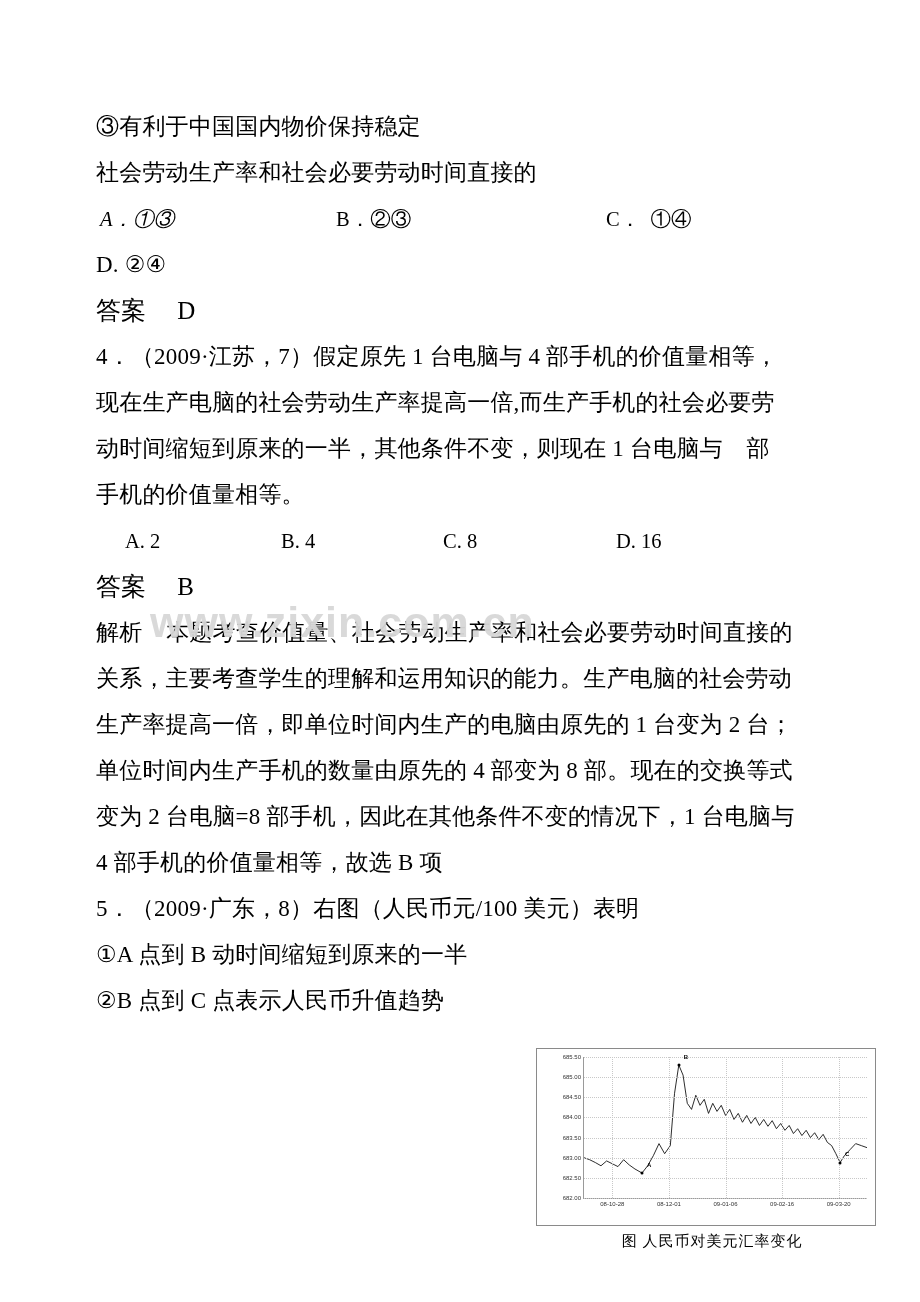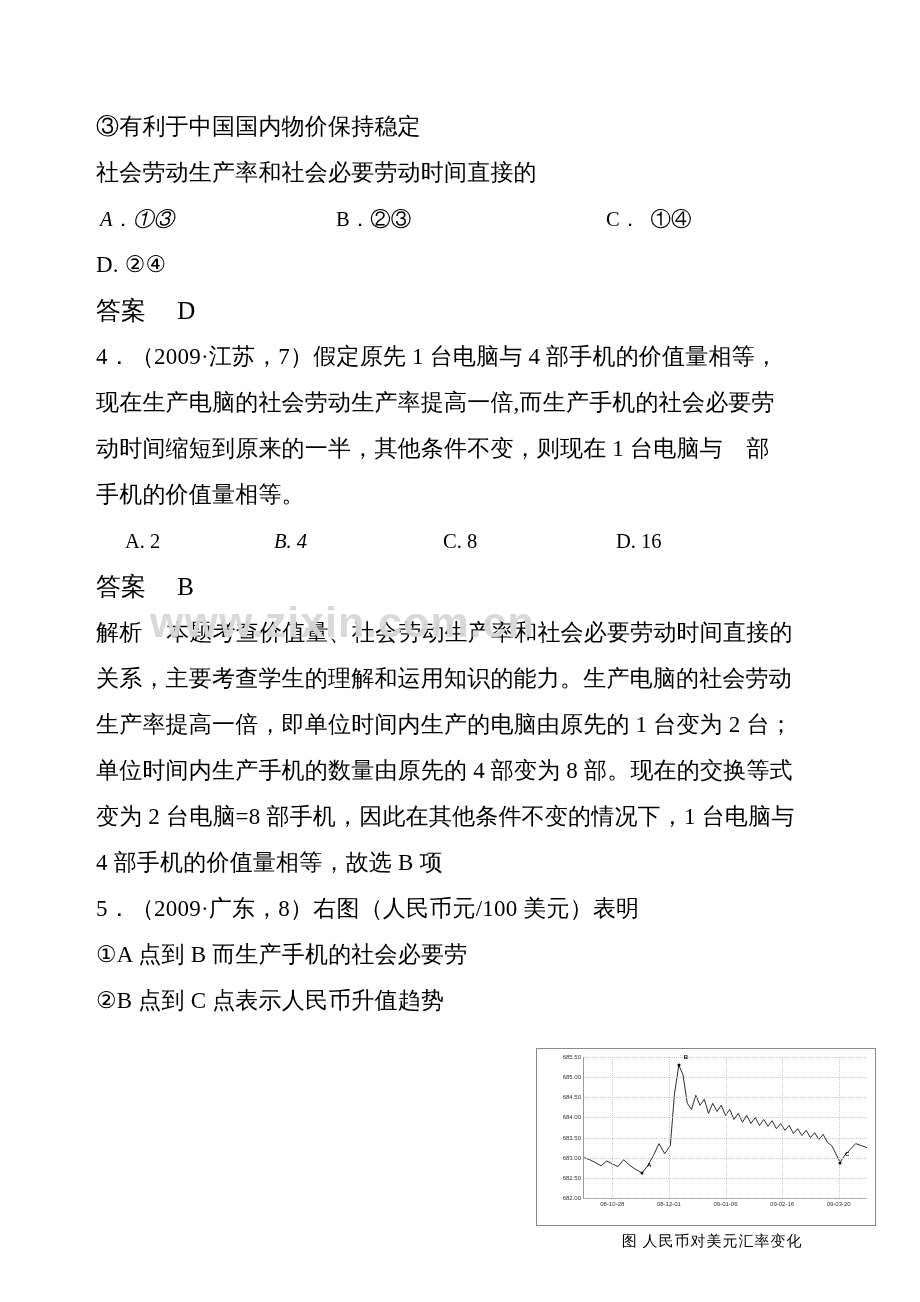--- a/index.html
+++ b/index.html
@@ -50,21 +50,21 @@
   .ansline {
     font-size: 25px;
     line-height: 46px;
     white-space: pre;
   }
   .q4opts {
     position: relative;
     height: 46px;
   }
   .q4opts .a { left: 13px; margin-left: 16px; }
-  .q4opts .b { left: 178px; font-style: italic; }
+  .q4opts .b { left: 185px; }
   .q4opts .c { left: 347px; font-family: Liberation Serif, serif; }
   .q4opts .d { left: 520px; }
 
   
   .watermark {
     position: absolute;
     left: 150px;
     top: 598px;
     width: 620px;
     text-align: left;
@@ -195,21 +195,21 @@
     <div class="ansline">答案     B</div>
 
     <div class="line">解析    本题考查价值量、社会劳动生产率和社会必要劳动时间直接的</div>
     <div class="line">关系，主要考查学生的理解和运用知识的能力。生产电脑的社会劳动</div>
     <div class="line">生产率提高一倍，即单位时间内生产的电脑由原先的 1 台变为 2 台；</div>
     <div class="line">单位时间内生产手机的数量由原先的 4 部变为 8 部。现在的交换等式</div>
     <div class="line">变为 2 台电脑=8 部手机，因此在其他条件不变的情况下，1 台电脑与</div>
     <div class="line">4 部手机的价值量相等，故选 B 项</div>
 
     <div class="line">5．（2009·广东，8）右图（人民币元/100 美元）表明</div>
-    <div class="line">①A 点到 B 而生产手机的社会必要劳</div>
+    <div class="line">①A 点到 B 动时间缩短到原来的一半</div>
     <div class="line">②B 点到 C 点表示人民币升值趋势</div>
 
   </div>
 
   <div class="chart-wrap">
     <div class="chart-box">
       <div class="plot" id="plot">
         <svg id="chart-svg" width="100%" height="100%" viewBox="0 0 286 144" preserveAspectRatio="none">
           <polyline id="series-path" fill="none" stroke="#111111" stroke-width="0.9" points="0.00,102.86 5.72,104.91 11.44,107.79 17.16,111.09 22.88,106.15 28.60,109.03 34.32,111.91 40.04,104.91 45.76,110.26 51.48,114.38 58.63,118.49 64.35,111.09 70.07,100.80 75.79,88.46 81.51,98.74 87.23,90.51 91.52,37.03 95.81,8.23 100.10,18.51 104.39,47.31 108.68,53.49 112.97,39.09 117.26,49.37 121.55,43.20 125.84,57.60 130.13,47.31 134.42,55.54 138.71,49.37 143.00,59.66 147.29,53.49 151.58,63.77 155.87,57.60 160.16,66.65 164.45,59.66 168.74,67.89 173.03,61.71 177.32,69.94 181.61,63.77 185.90,70.77 190.19,65.01 194.48,73.23 198.77,67.89 203.06,74.88 207.35,69.94 211.64,78.17 215.93,73.23 220.22,80.23 224.51,74.88 228.80,82.29 233.09,77.35 237.38,84.34 241.67,78.99 245.96,87.22 250.25,90.51 254.54,98.74 258.83,107.79 263.12,100.80 268.84,94.63 274.56,88.46 280.28,90.51 286.00,92.57"></polyline>
         </svg>

